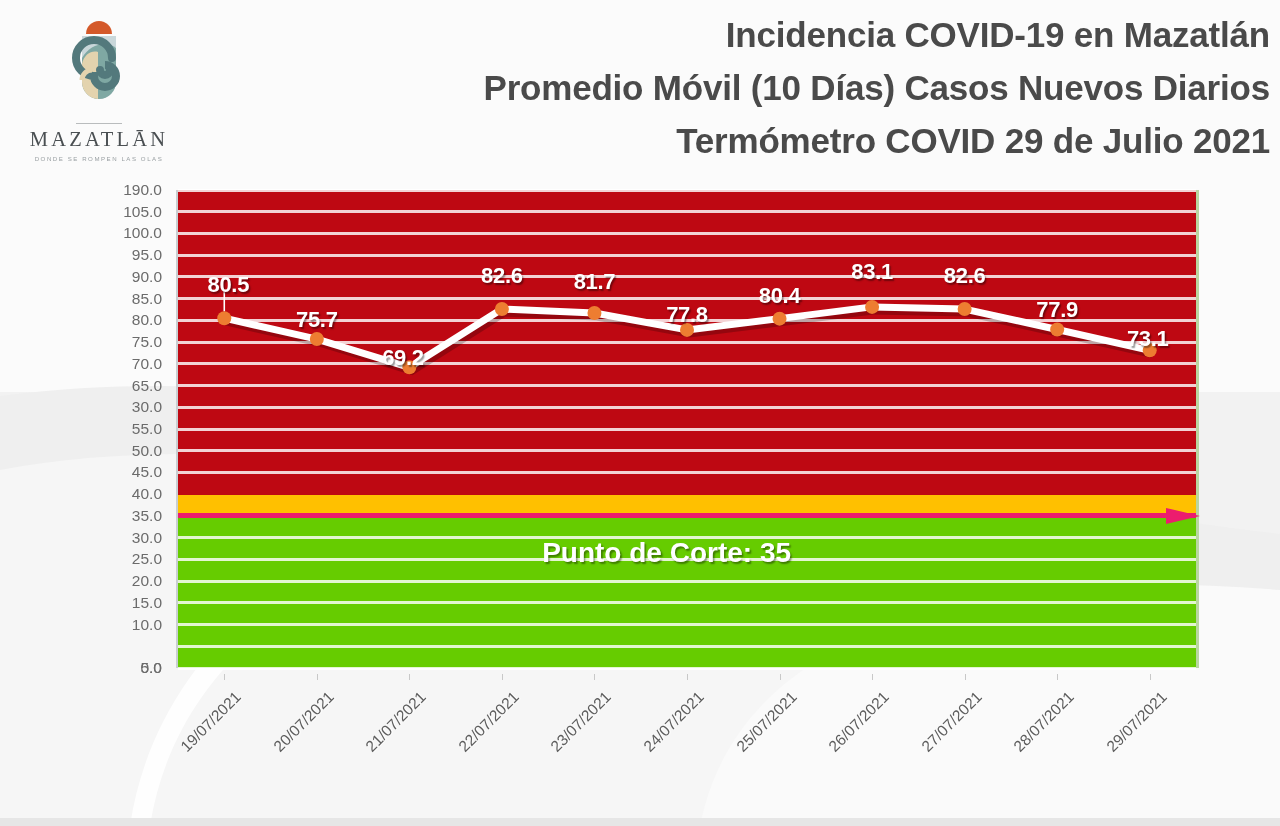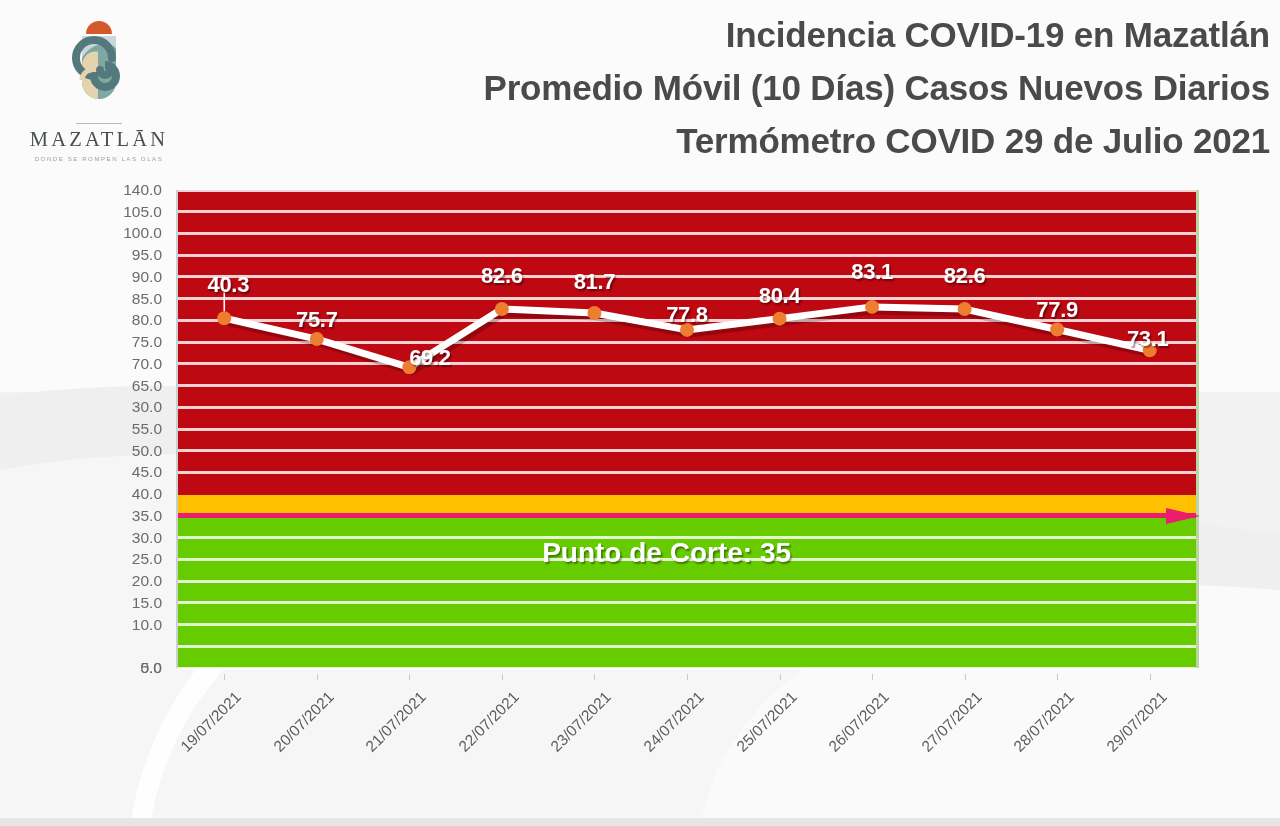--- a/index.html
+++ b/index.html
@@ -249,21 +249,21 @@
 
   <div class="title-block">
     <span class="title-line">Incidencia COVID-19 en Mazatlán</span>
     <span class="title-line">Promedio Móvil (10 Días) Casos Nuevos Diarios</span>
     <span class="title-line">Termómetro COVID 29 de Julio 2021</span>
   </div>
 
   <div class="chart-wrap">
 
     <div class="y-axis" id="y-axis">
-        <div class="y-tick" style="top: 8px;">140.0</div>
+        <div class="y-tick" style="top: 8px;">190.0</div>
         <div class="y-tick" style="top: 29.7273px;">105.0</div>
         <div class="y-tick" style="top: 51.4545px;">100.0</div>
         <div class="y-tick" style="top: 73.1818px;">95.0</div>
         <div class="y-tick" style="top: 94.9091px;">90.0</div>
         <div class="y-tick" style="top: 116.636px;">85.0</div>
         <div class="y-tick" style="top: 138.364px;">80.0</div>
         <div class="y-tick" style="top: 160.091px;">75.0</div>
         <div class="y-tick" style="top: 181.818px;">70.0</div>
         <div class="y-tick" style="top: 203.545px;">65.0</div>
         <div class="y-tick" style="top: 225.273px;">30.0</div>
@@ -320,23 +320,23 @@
           <circle cx="416.4545454545455" cy="122.9763636363636" r="7" fill="#ED7D31"></circle>
           <circle cx="509" cy="139.92363636363638" r="7" fill="#ED7D31"></circle>
           <circle cx="601.5454545454546" cy="128.62545454545455" r="7" fill="#ED7D31"></circle>
           <circle cx="694.090909090909" cy="116.89272727272731" r="7" fill="#ED7D31"></circle>
           <circle cx="786.6363636363636" cy="119.06545454545454" r="7" fill="#ED7D31"></circle>
           <circle cx="879.1818181818182" cy="139.48909090909086" r="7" fill="#ED7D31"></circle>
           <circle cx="971.7272727272727" cy="160.34727272727275" r="7" fill="#ED7D31"></circle>
           <line x1="46.27272727272727" y1="121.19090909090909" x2="46.27272727272727" y2="102.19090909090909" stroke="#ffffff" stroke-width="1.6"></line>
           <path d="M988,317.9090909090909 L1022,325.9090909090909 L988,333.9090909090909 Z" fill="#EC1C6E"></path>
         </svg>
-    <div class="pt-label" style="left: 50.2727px; top: 108.191px;">40.3</div>
+    <div class="pt-label" style="left: 50.2727px; top: 108.191px;">80.5</div>
         <div class="pt-label" style="left: 138.818px; top: 143.049px;">75.7</div>
-        <div class="pt-label" style="left: 252px; top: 181.295px; text-align: center;">69.2</div>
+        <div class="pt-label" style="left: 225px; top: 181.295px; text-align: center;">69.2</div>
         <div class="pt-label" style="left: 323.909px; top: 99.0655px;">82.6</div>
         <div class="pt-label" style="left: 416.455px; top: 104.976px;">81.7</div>
         <div class="pt-label" style="left: 509px; top: 137.924px;">77.8</div>
         <div class="pt-label" style="left: 601.545px; top: 118.625px;">80.4</div>
         <div class="pt-label" style="left: 694.091px; top: 94.8927px;">83.1</div>
         <div class="pt-label" style="left: 786.636px; top: 99.0655px;">82.6</div>
         <div class="pt-label" style="left: 879.182px; top: 133.489px;">77.9</div>
         <div class="pt-label" style="left: 969.727px; top: 162.347px;">73.1</div>
         <div class="cutoff-label" style="left: 48%; top: 362.845px;">Punto de Corte: 35</div>
       </div>

